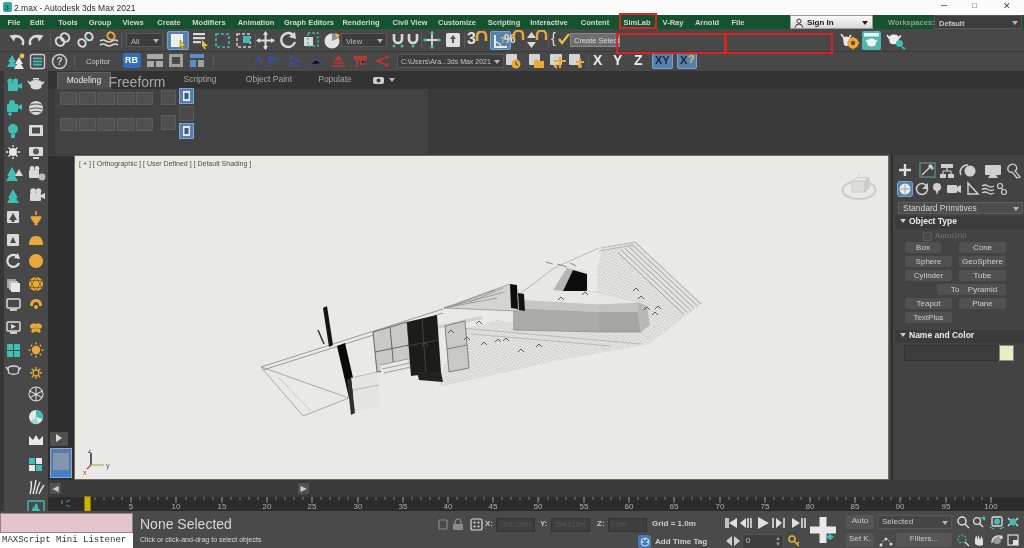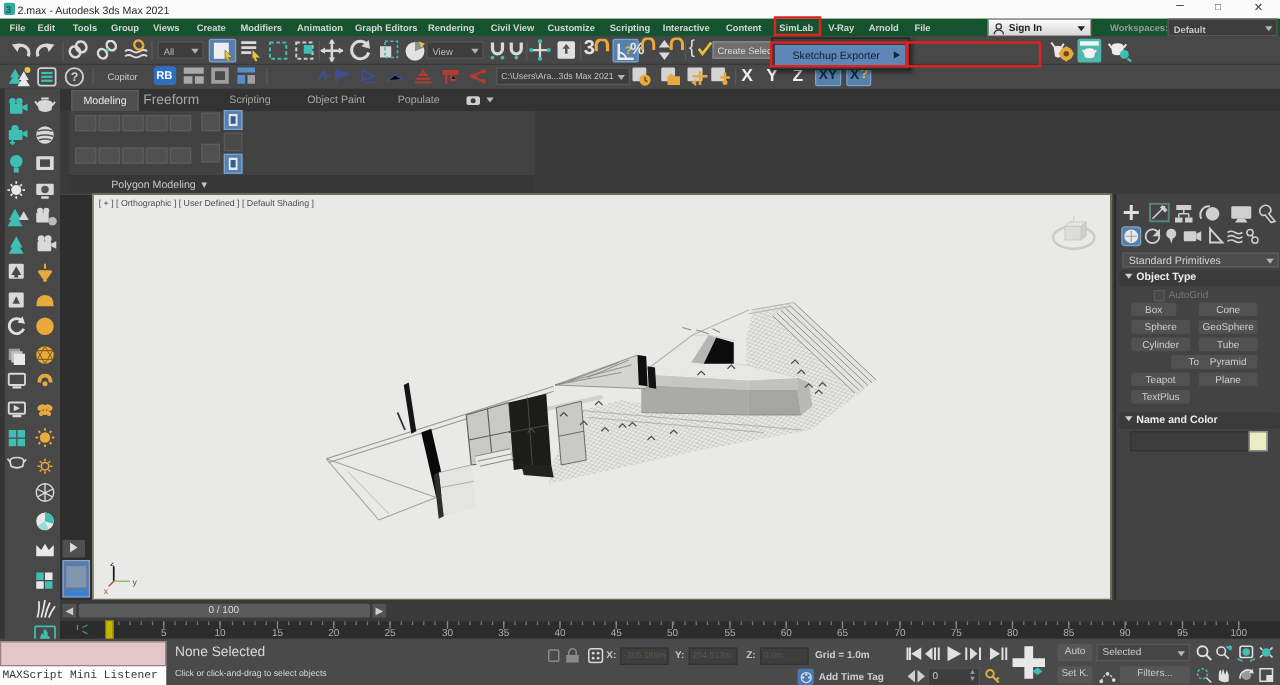--- a/index.html
+++ b/index.html
@@ -379,21 +379,21 @@
     <div class="bluebtn" style="left:677px;top:52px;width:20px;height:17px;">
       <span class="abs" style="left:2px;top:1px;font-size:11px;font-weight:bold;color:#16273e;">X</span>
       <span class="abs" style="left:10px;top:0px;font-size:11px;font-weight:bold;color:#e8c341;">?</span>
     </div>
   </div>
 
   <div class="abs" id="ribtabs">
     <div class="abs" style="left:57px;top:72px;width:54px;height:17px;background:#4f4f4f;border:1px solid #5e5e5e;border-bottom:none;box-sizing:border-box;">
       <span class="abs ctr" style="left:26px;top:2px;font-size:8.5px;color:#ececec;">Modeling</span>
     </div>
-    <span class="abs ctr" style="left:137px;top:74px;font-size:11px;color:#a8a8a8;text-align:right;">Freeform</span>
+    <span class="abs ctr" style="left:137px;top:74px;font-size:14px;color:#a8a8a8;text-align:right;">Freeform</span>
     <span class="abs ctr" style="left:200px;top:74px;font-size:8.5px;color:#a8a8a8;">Scripting</span>
     <span class="abs ctr" style="left:269px;top:74px;font-size:8.5px;color:#a8a8a8;">Object Paint</span>
     <span class="abs ctr" style="left:335px;top:74px;font-size:8.5px;color:#a8a8a8;">Populate</span>
     <svg class="abs" style="left:373px;top:75px" width="14" height="10" viewBox="0 0 14 10">
       <rect x="0" y="2" width="11" height="7" rx="2" fill="#cfcfcf"></rect>
         <circle cx="5.5" cy="5.5" r="2" fill="#3a3a3a"></circle>
     </svg>
     <span class="abs" style="left:389px;top:74px;width:0;height:0;border-left:3px solid transparent;border-right:3px solid transparent;border-top:4px solid #bbb;margin-top:4px;"></span>
   </div>
   <div class="abs" id="ribpanel">
@@ -422,23 +422,20 @@
         </svg>
     </div>
     <div class="abs" style="left:179px;top:106px;width:15px;height:15px;background:#4a4a4a;border:1px solid #585858;box-sizing:border-box;"></div>
     <div class="abs" style="left:179px;top:123px;width:15px;height:16px;background:#5880ad;border:1px solid #7ba3cf;box-sizing:border-box;">
       <svg class="abs" style="left:2px;top:2px" width="9" height="10" viewBox="0 0 9 10">
           <rect x="1" y="0" width="7" height="10" fill="#e8e8e8"></rect>
           <rect x="2.5" y="2" width="4" height="6" fill="#2e5f8f"></rect>
         </svg>
     </div>
 
-    <div class="abs" style="left:55px;top:140px;width:373px;height:14px;background:#373737;">
-      <span class="abs" style="left:34px;top:2px;font-size:8.5px;color:#c9c9c9;">Polygon Modeling&nbsp;&nbsp;▾</span>
-    </div>
   </div>
 
   <div class="abs" id="lefttb">
     <div class="abs" style="left:0px;top:71px;width:4px;height:445px;background:#363636;"></div>
     <svg class="abs" style="left:5px;top:77px" width="42" height="438" viewBox="0 0 42 438">
 
       <g fill="#3fbfb4">
           <rect x="3" y="6" width="10" height="8" rx="1"></rect>
           <circle cx="5" cy="4" r="2.6"></circle>
           <circle cx="10.5" cy="4" r="2.6"></circle>
@@ -818,23 +815,20 @@
     <div class="abs" style="left:2px;top:175px;width:129px;height:13px;background:#3b3b3b;border-radius:2px;">
       <span class="abs" style="left:5px;top:3px;width:0;height:0;border-left:3.5px solid transparent;border-right:3.5px solid transparent;border-top:4.5px solid #cfcfcf;"></span>
       <span class="abs" style="left:14px;top:0px;font-size:8.5px;font-weight:bold;color:#ececec;">Name and Color</span>
     </div>
     <div class="abs" style="left:11px;top:190px;width:94px;height:14px;background:#3d3d3d;border:1px solid #333;"></div>
     <div class="abs" style="left:106px;top:190px;width:13px;height:14px;background:#e9edc4;border:1px solid #888;"></div>
   </div>
 
   <div class="abs" id="sliderrow">
     <div class="abs" style="left:2px;top:3px;width:11px;height:11px;background:#525252;color:#ccc;font-size:8px;text-align:center;line-height:11px;">◀</div>
-    <div class="abs" style="left:15px;top:3px;width:233px;height:11px;background:#5a5a5a;border-radius:2px;">
-      <span class="abs ctr" style="left:116px;top:0px;font-size:8px;color:#dcdcdc;">0 / 100</span>
-    </div>
     <div class="abs" style="left:250px;top:3px;width:11px;height:11px;background:#525252;color:#ccc;font-size:8px;text-align:center;line-height:11px;">▶</div>
   </div>
   <div class="abs" id="ruler">
     <svg class="abs" style="left:0;top:0" width="976" height="14" viewBox="0 0 976 14">
       <path d="M14 3 L14 7 M18 5 L22 3 M18 8 L22 10" fill="none" stroke="#4a9a94" stroke-width="1"></path>
       <path d="M38 0 L38 3 M47 0 L47 3 M56 0 L56 3 M65 0 L65 3 M74 0 L74 3 M83 0 L83 3 M92 0 L92 3 M101 0 L101 3 M110 0 L110 3 M119 0 L119 3 M128 0 L128 3 M138 0 L138 3 M147 0 L147 3 M156 0 L156 3 M165 0 L165 3 M174 0 L174 3 M183 0 L183 3 M192 0 L192 3 M201 0 L201 3 M210 0 L210 3 M219 0 L219 3 M228 0 L228 3 M237 0 L237 3 M246 0 L246 3 M255 0 L255 3 M264 0 L264 3 M273 0 L273 3 M282 0 L282 3 M291 0 L291 3 M300 0 L300 3 M310 0 L310 3 M319 0 L319 3 M328 0 L328 3 M337 0 L337 3 M346 0 L346 3 M355 0 L355 3 M364 0 L364 3 M373 0 L373 3 M382 0 L382 3 M391 0 L391 3 M400 0 L400 3 M409 0 L409 3 M418 0 L418 3 M427 0 L427 3 M436 0 L436 3 M445 0 L445 3 M454 0 L454 3 M463 0 L463 3 M472 0 L472 3 M481 0 L481 3 M491 0 L491 3 M500 0 L500 3 M509 0 L509 3 M518 0 L518 3 M527 0 L527 3 M536 0 L536 3 M545 0 L545 3 M554 0 L554 3 M563 0 L563 3 M572 0 L572 3 M581 0 L581 3 M590 0 L590 3 M599 0 L599 3 M608 0 L608 3 M617 0 L617 3 M626 0 L626 3 M635 0 L635 3 M644 0 L644 3 M653 0 L653 3 M662 0 L662 3 M672 0 L672 3 M681 0 L681 3 M690 0 L690 3 M699 0 L699 3 M708 0 L708 3 M717 0 L717 3 M726 0 L726 3 M735 0 L735 3 M744 0 L744 3 M753 0 L753 3 M762 0 L762 3 M771 0 L771 3 M780 0 L780 3 M789 0 L789 3 M798 0 L798 3 M807 0 L807 3 M816 0 L816 3 M825 0 L825 3 M834 0 L834 3 M843 0 L843 3 M853 0 L853 3 M862 0 L862 3 M871 0 L871 3 M880 0 L880 3 M889 0 L889 3 M898 0 L898 3 M907 0 L907 3 M916 0 L916 3 M925 0 L925 3 M934 0 L934 3 M943 0 L943 3" stroke="#787878" stroke-width="1" fill="none"></path>
       <path d="M38 0 L38 6 M83 0 L83 6 M128 0 L128 6 M174 0 L174 6 M219 0 L219 6 M264 0 L264 6 M310 0 L310 6 M355 0 L355 6 M400 0 L400 6 M445 0 L445 6 M490 0 L490 6 M536 0 L536 6 M581 0 L581 6 M626 0 L626 6 M672 0 L672 6 M717 0 L717 6 M762 0 L762 6 M807 0 L807 6 M852 0 L852 6 M898 0 L898 6 M943 0 L943 6" stroke="#8a8a8a" stroke-width="1" fill="none"></path>
       <g fill="#b0b0b0" font-size="8" font-family="Liberation Sans" text-anchor="middle">
           <text x="83" y="12">5</text>
           <text x="128" y="12">10</text>
@@ -858,21 +852,21 @@
           <text x="943" y="12">100</text>
         </g>
     </svg>
     <div class="abs" style="left:36px;top:-1px;width:7px;height:16px;background:#c8b400;border:1px solid #8a7a00;box-sizing:border-box;"></div>
   </div>
   <div class="abs" id="statusbar">
     <div class="abs" style="left:0px;top:2px;width:133px;height:20px;background:#e2c6ca;border:1px solid #9a8084;box-sizing:border-box;"></div>
     <div class="abs" style="left:0px;top:22px;width:133px;height:15px;background:#ffffff;">
       <span class="abs" style="left:2px;top:2px;font-size:9px;font-family:'Liberation Mono',monospace;color:#333;white-space:nowrap;">MAXScript Mini Listener</span>
     </div>
-    <span class="abs" style="left:140px;top:5px;font-size:11px;color:#d8d8d8;">None Selected</span>
+    <span class="abs" style="left:140px;top:5px;font-size:14px;color:#d8d8d8;">None Selected</span>
     <span class="abs" style="left:140px;top:25px;font-size:7px;color:#d8d8d8;">Click or click-and-drag to select objects</span>
 
     <svg class="abs" style="left:438px;top:7px" width="46" height="13" viewBox="0 0 46 13">
       <rect x="1" y="2" width="8" height="9" rx="1" fill="none" stroke="#8a8a8a" stroke-width="1.2"></rect>
       <path d="M17 6 L17 4 A3 3 0 0 1 23 4 L23 6" fill="none" stroke="#8a8a8a" stroke-width="1.2"></path>
       <rect x="15" y="6" width="10" height="6" fill="#8a8a8a"></rect>
       <g fill="#d9d9d9">
           <rect x="33" y="1" width="11" height="11" rx="2" fill="none" stroke="#d9d9d9" stroke-width="1.2"></rect>
           <circle cx="36.5" cy="4.5" r="1.1"></circle>
           <circle cx="40.5" cy="4.5" r="1.1"></circle>
@@ -992,23 +986,17 @@
           <rect x="52" y="2" width="10" height="10" fill="none" stroke="#e0e0e0" stroke-width="1.2"></rect>
           <path d="M57 7 L62 7 L62 12 L57 12 Z" fill="#e0e0e0"></path>
         </g>
     </svg>
   </div>
 
   <div class="abs" id="menus">
 
     <div class="abs" style="left:619px;top:13px;width:38px;height:16px;border:2px solid #dd2222;box-sizing:border-box;"></div>
 
-    <div class="abs" style="left:617px;top:30px;width:111px;height:26px;background:#3c3c3c;border:1px solid #222;box-shadow:2px 2px 3px rgba(0,0,0,0.4);box-sizing:border-box;">
-      <div class="abs" style="left:2px;top:5px;width:105px;height:17px;background:#5e87b8;">
-        <span class="abs" style="left:14px;top:3px;font-size:8.5px;color:#0d1f33;white-space:nowrap;">Sketchup Exporter</span>
-        <span class="abs" style="right:5px;top:5px;width:0;height:0;border-top:3.5px solid transparent;border-bottom:3.5px solid transparent;border-left:5px solid #16273e;"></span>
-      </div>
-    </div>
     <div class="abs" style="left:616px;top:33px;width:111px;height:21px;border:2px solid #dd2222;box-sizing:border-box;"></div>
 
     <div class="abs" style="left:724px;top:33px;width:109px;height:21px;border:2px solid #dd2222;box-sizing:border-box;"></div>
   </div>
 </div>
 
 </body></html>

